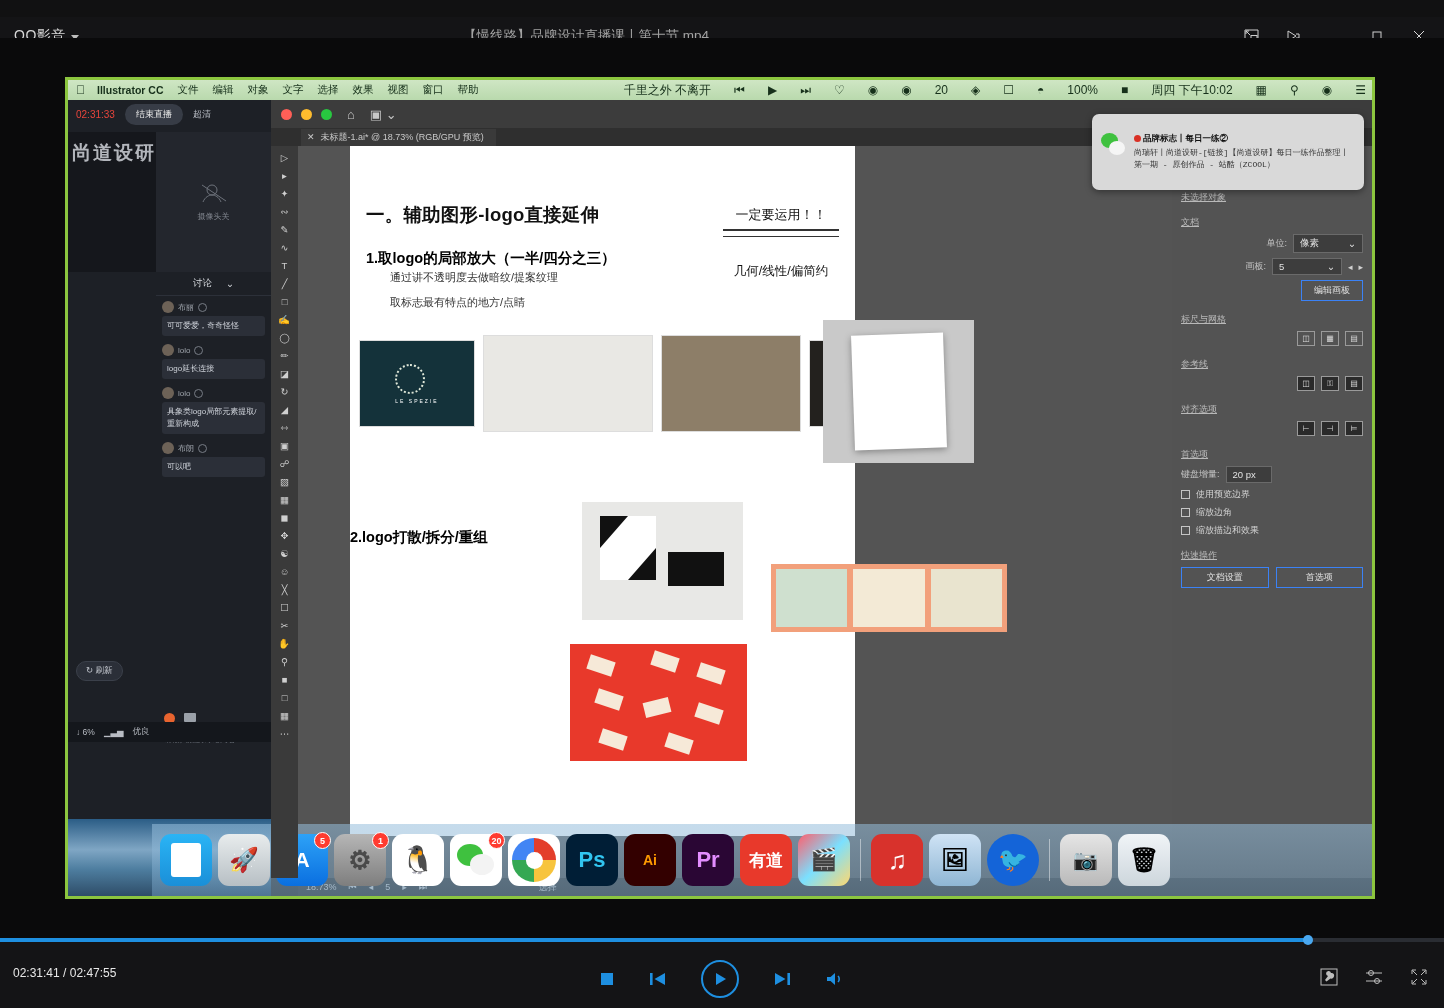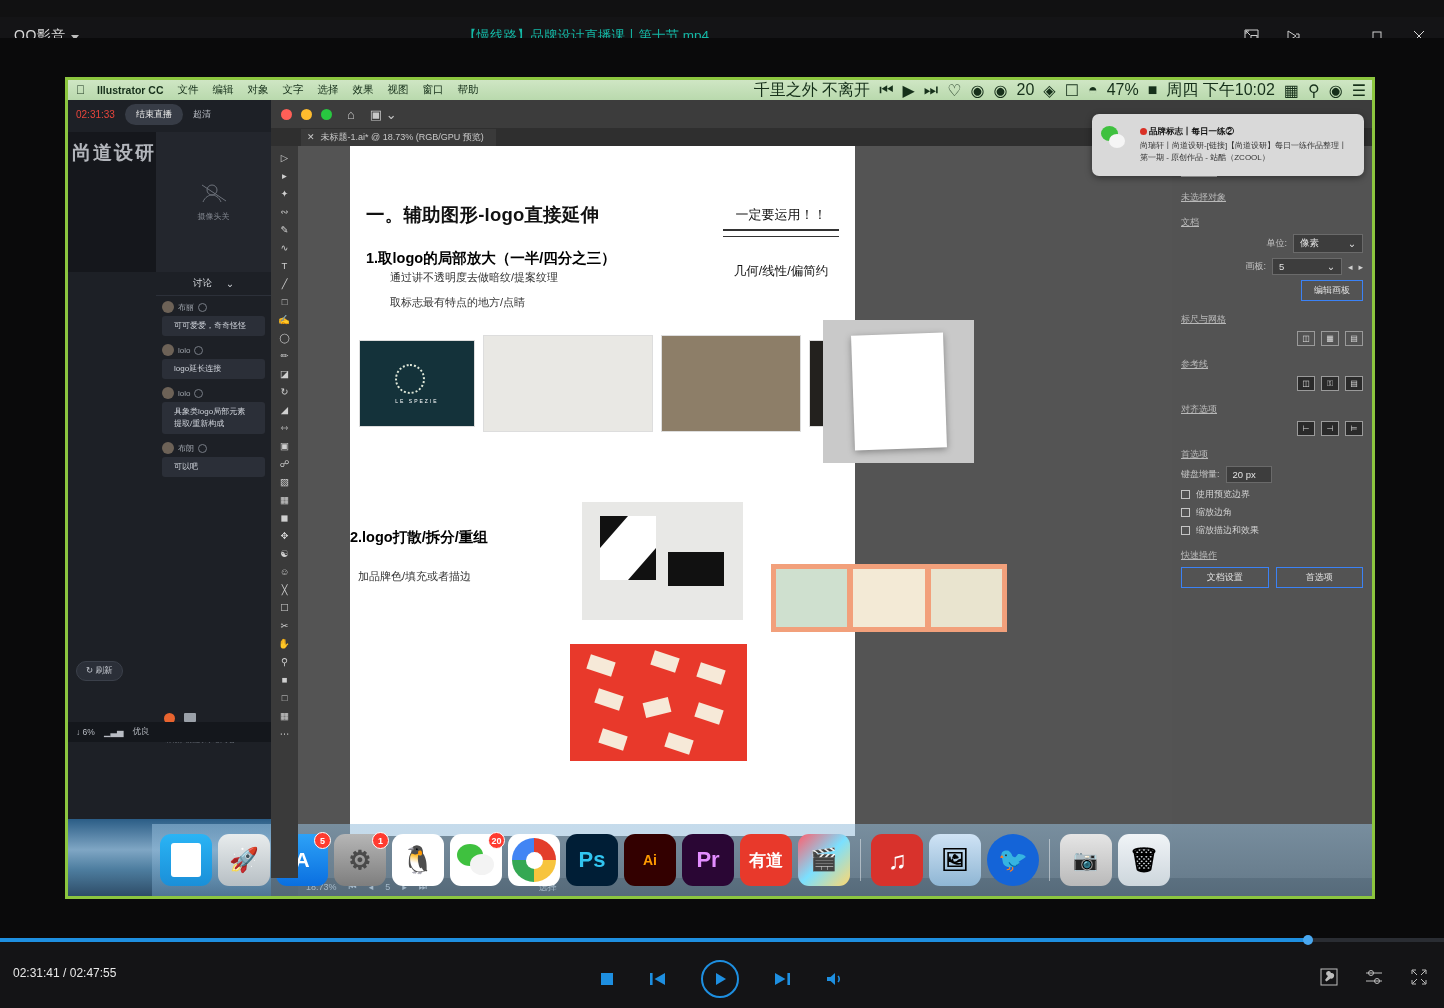--- a/index.html
+++ b/index.html
@@ -13,21 +13,21 @@
   .titlebar {
     position: absolute; top: 17px; left: 0; width: 1444px; height: 38px;
     background: #141416; display: flex; align-items: center;
   }
   .tb-left { display: flex; align-items: center; gap: 5px; padding-left: 14px; }
   .tb-app { color: #d8d8d8; font-size: 14px; letter-spacing: .5px; }
   .chev { width: 0; height: 0; border-left: 4px solid transparent; border-right: 4px solid transparent;
           border-top: 5px solid #bdbdbd; margin-top: 2px; }
   .tb-title {
     position: absolute; left: 0; width: 1172px; text-align: center;
-    color: #14b8a6; font-size: 13.5px; pointer-events: none;
+    color: #a3a3a3; font-size: 13.5px; pointer-events: none;
   }
   .tb-right { position: absolute; right: 10px; display: flex; align-items: center; gap: 12px; }
   .wbtn { width: 30px; height: 28px; display: flex; align-items: center; justify-content: center; cursor: pointer; }
   .wbtn svg { display: block; }
   
   .video {
     position: absolute; top: 38px; left: 0; width: 1444px; height: 900px;
     background: #0a0a0b; display: flex; align-items: center; justify-content: center;
   }
   .screen {
@@ -35,21 +35,21 @@
     background: #2b2b2b; border: 3px solid #8cc63f; overflow: hidden;
   }
   
   .macbar {
     position: absolute; top: 0; left: 0; right: 0; height: 20px;
     background: linear-gradient(#cfe6c4,#b9d9ad); display: flex; align-items: center;
     font-size: 10.5px; color: #16301a; padding: 0 8px;
   }
   .macbar .mi { margin-right: 14px; white-space: nowrap; }
   .macbar .bold { font-weight: bold; }
-  .macbar-right { position: absolute; right: 6px; display: flex; align-items: center; gap: 9px; font-size: 16px; }
+  .macbar-right { position: absolute; right: 6px; display: flex; align-items: center; gap: 23px; font-size: 12px; }
   .apple { font-size: 12px; margin-right: 12px; }
   
   .aiwin { position: absolute; top: 20px; left: 203px; right: 0; bottom: 0; background: #353535; }
   .aitop { height: 28px; background: #3c3c3c; display: flex; align-items: center; padding: 0 10px; gap: 9px; }
   .tl { width: 11px; height: 11px; border-radius: 50%; }
   .tl.r { background: #ff5f57; } .tl.y { background: #febc2e; } .tl.g { background: #28c840; }
   .aihome { color: #c8c8c8; font-size: 13px; margin-left: 6px; }
   .aitabbar { height: 18px; background: #2f2f2f; display: flex; align-items: center; padding-left: 30px; }
   .aitab { background: #3a3a3a; color: #c9c9c9; font-size: 9px; padding: 2px 12px 2px 6px; display: flex; gap: 6px; align-items: center; }
   .canvaswrap { position: absolute; top: 46px; left: 0; right: 0; bottom: 18px; background: #545454; overflow: hidden; }
@@ -105,21 +105,21 @@
   .pbtn { background:#535353; border:1px solid #3b82f6; color:#e0e0e0; font-size:9px; padding:3px 12px; text-align:center; }
   .iconrow { display:flex; gap:6px; justify-content:flex-end; }
   .picon { width:18px; height:15px; border:1px solid #9a9a9a; display:flex; align-items:center; justify-content:center; font-size:8px; color:#ddd; }
   .picon.dark { background:#2a2a2a; }
   .chk { display:flex; align-items:center; gap:6px; margin:5px 0; }
   .chkbox { width:9px; height:9px; border:1px solid #c5c5c5; }
   .qa { display:flex; gap:7px; margin-top:5px; }
   .qa .pbtn { flex:1; }
   
   .notif { position:absolute; right:8px; top:14px; width:272px; background:#d9d9d9; border-radius:7px;
-           padding:12px 9px; display:flex; gap:15px; box-shadow:0 2px 7px rgba(0,0,0,.4); z-index:20; }
+           padding:19px 9px; display:flex; gap:9px; box-shadow:0 2px 7px rgba(0,0,0,.4); z-index:20;font-family:Liberation Mono, monospace; }
   .wxico { width:24px; height:24px; flex:none; position:relative; }
   .wxico .b1 { position:absolute; left:0; top:0; width:17px;height:15px;border-radius:50%;background:#3fc13f; }
   .wxico .b2 { position:absolute; left:8px; top:8px; width:16px;height:14px;border-radius:50%;background:#f5f5f5; }
   .ntitle { font-size:8.5px; color:#111; font-weight:bold; }
   .nbody { font-size:8px; color:#333; line-height:1.5; margin-top:2px; }
   .reddot { display:inline-block; width:7px;height:7px;border-radius:50%;background:#d93025; margin-right:2px; vertical-align:middle;}
   
   .livepanel { position:absolute; left:0; top:20px; width:203px; bottom:77px; background:#1d2026; }
   .lp-top { height:28px; display:flex; align-items:center; gap:10px; padding:0 8px; }
   .lp-timer { color:#e8453c; font-size:10px; }
@@ -131,21 +131,21 @@
               display:flex; flex-direction:column; align-items:center; justify-content:center; gap:8px; }
   .camright .cname { color:#80858e; font-size:8px; }
   .tabrow { position:absolute; left:88px; top:172px; width:115px; height:24px; border-bottom:1px solid #2c3039;
             display:flex; align-items:center; justify-content:center; gap:14px; color:#d6d9de; font-size:9.5px; }
   .chat { position:absolute; left:88px; top:196px; width:115px; bottom:120px; overflow:hidden; padding:5px 6px; }
   .msg { margin-bottom:8px; }
   .msghd { display:flex; align-items:center; gap:4px; margin-bottom:3px; }
   .av { width:12px; height:12px; border-radius:50%; background:#6d6257; flex:none; }
   .uname { color:#9ea3ab; font-size:8px; }
   .mute { width:9px;height:9px;border:1px solid #777c85;border-radius:50%;}
-  .bubble { background:#2b2f38; color:#cfd3da; font-size:8px; border-radius:3px; padding:4px 12px; line-height:1.5; }
+  .bubble { background:#2b2f38; color:#cfd3da; font-size:8px; border-radius:3px; padding:4px 5px; line-height:1.5; }
   .refresh { position:absolute; left:8px; bottom:138px; background:#2b2f38; color:#c6cad1; font-size:8.5px;
              border:1px solid #3b404a; border-radius:10px; padding:3px 9px; }
   .composer { position:absolute; left:88px; bottom:68px; width:115px; }
   .comp-icons { display:flex; gap:9px; padding:4px 8px; }
   .emo { width:11px;height:11px;border-radius:50%;background:#e8642f; }
   .fold { width:12px;height:9px;background:#9aa0a8;border-radius:1px; }
   .compinput { color:#666b74; font-size:8px; padding:6px 8px; }
   .netbar { position:absolute; left:0; bottom:77px; width:203px; height:20px; background:#14171c;
             display:flex; align-items:center; gap:9px; padding:0 8px; color:#b9bdc4; font-size:8.5px; }
   .wallpaper { position:absolute; left:0; bottom:0; width:203px; height:77px;
@@ -235,21 +235,21 @@
           <span>⏮</span>
           <span>▶</span>
           <span>⏭</span>
           <span>♡</span>
           <span>◉</span>
           <span>◉</span>
           <span>20</span>
           <span>◈</span>
           <span>☐</span>
           <span>◓</span>
-          <span>47%</span>
+          <span>100%</span>
           <span>■</span>
           <span>周四 下午10:02</span>
           <span>▦</span>
           <span>⚲</span>
           <span>◉</span>
           <span>☰</span>
         </div>
       </div>
 
       <div class="aiwin">
@@ -330,21 +330,20 @@
                 <div class="card c2"></div>
                 <div class="card c3"></div>
                 <div class="card c4"></div>
               </div>
               <div class="bigcard">
                 <div class="sheet"></div>
               </div>
 
               <div class="sec2">
                 <div class="h2" style="margin-top:0">2.logo打散/拆分/重组</div>
-                <div class="body-l" style="margin-left:8px;margin-top:22px">加品牌色/填充或者描边</div>
               </div>
 
               <div class="mock2">
                 <div class="bw"></div>
                 <div class="tri"></div>
                 <div class="tri2"></div>
                 <div class="card2"></div>
               </div>
               <div class="redimg">
                 <i style="left:18px;top:14px"></i>

